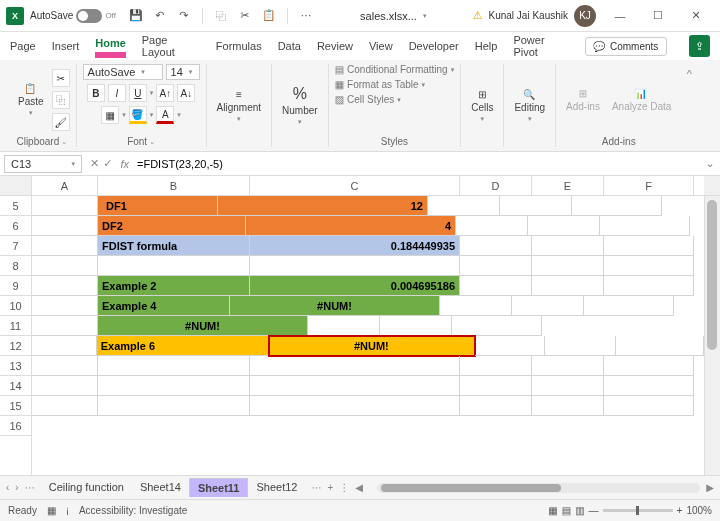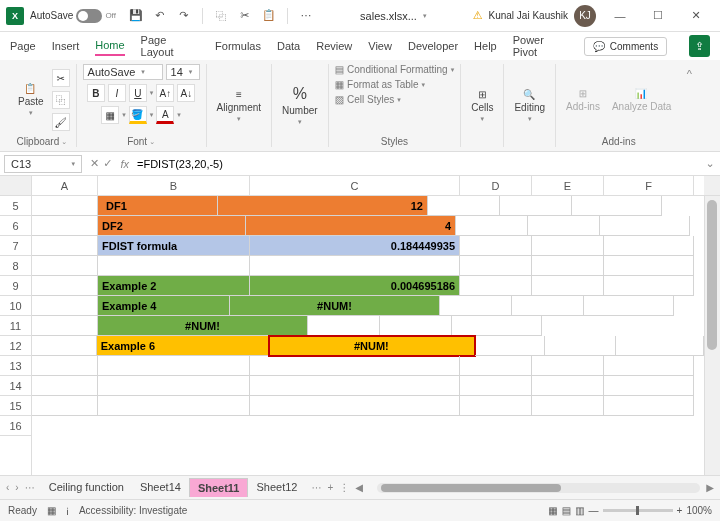--- a/index.html
+++ b/index.html
@@ -13,21 +13,21 @@
 .tb-icon{width:16px;height:16px;display:flex;align-items:center;justify-content:center;color:#555;cursor:pointer}
 .tb-sep{width:1px;height:16px;background:#ddd;margin:0 2px}
 .spacer{flex:1}
 .fname{font-size:11px;color:#333}
 .warn-icon{color:#e8a100}
 .user-badge{width:22px;height:22px;background:#6b5b4f;border-radius:50%;color:#fff;display:flex;align-items:center;justify-content:center;font-size:10px}
 .win-btns{display:flex;gap:2px}
 .win-btn{width:36px;height:28px;display:flex;align-items:center;justify-content:center;color:#555;cursor:pointer}
 .menu-bar{height:28px;display:flex;align-items:center;padding:0 10px;gap:16px;background:#fff}
 .menu-item{font-size:11px;color:#444;cursor:pointer;padding:3px 0}
-.menu-item.active{font-weight:normal;border-bottom:2px solid #ec4899;color:#107c41}
+.menu-item.active{font-weight:bold;border-bottom:6px solid #ec4899;color:#107c41}
 .comments-btn{margin-left:auto;border:1px solid #ccc;border-radius:3px;padding:3px 8px;font-size:10px;display:flex;align-items:center;gap:4px}
 .share-btn{width:22px;height:22px;background:#107c41;border-radius:3px;margin-left:6px;display:flex;align-items:center;justify-content:center;color:#fff}
 .ribbon{height:92px;background:#f5f5f5;border-bottom:1px solid #ddd;display:flex;padding:4px 8px}
 .rgrp{display:flex;flex-direction:column;align-items:center;padding:0 6px;border-right:1px solid #e0e0e0}
 .rgrp:last-child{border-right:none}
 .rgrp-body{flex:1;display:flex;align-items:center;gap:4px}
 .rgrp-lbl{font-size:10px;color:#666;display:flex;align-items:center;gap:2px}
 .big-btn{display:flex;flex-direction:column;align-items:center;gap:2px;padding:2px 4px;font-size:10px;color:#444}
 .fnt-col{display:flex;flex-direction:column;gap:4px}
 .fnt-row{display:flex;gap:3px;align-items:center}
@@ -54,21 +54,21 @@
 .c-blue{background:#b4c6e7;color:#000;font-weight:bold}
 .c-green{background:#70ad47;color:#000;font-weight:bold}
 .c-greenC{background:#70ad47;color:#000;font-weight:bold;justify-content:center}
 .c-yellow{background:#ffc000;color:#000;font-weight:bold;justify-content:center}
 .c-yellowL{background:#ffc000;color:#000;font-weight:bold}
 .c-right{justify-content:flex-end}
 .sel-cell{outline:2px solid #c00000;outline-offset:-1px}
 .tabs-row{height:24px;display:flex;align-items:center;border-top:1px solid #ddd;background:#f5f5f5;padding:0 6px;gap:6px}
 .tab-nav{color:#888;font-size:10px;cursor:pointer}
 .tab{padding:3px 8px;font-size:11px;color:#444;cursor:pointer}
-.tab.active{background:#f9a8d4;border:1px solid #ccc;border-bottom:none;font-weight:600}
+.tab.active{background:#c4b5fd;border:1px solid #ccc;border-bottom:none;font-weight:600}
 .hscroll{flex:1;height:10px;background:#e8e8e8;border-radius:5px;margin-left:8px;position:relative}
 .hscroll-thumb{position:absolute;left:4px;width:180px;height:8px;top:1px;background:#aaa;border-radius:4px}
 .status-bar{height:22px;display:flex;align-items:center;background:#f5f5f5;border-top:1px solid #ddd;padding:0 8px;gap:10px;font-size:10px;color:#555}
 .vscroll{width:16px;background:#f0f0f0;border-left:1px solid #ddd;position:relative}
 .vscroll-thumb{position:absolute;top:4px;left:2px;width:10px;height:150px;background:#bbb;border-radius:5px}
 .zoom{margin-left:auto;display:flex;align-items:center;gap:4px}
 .zoom-bar{width:70px;height:3px;background:#ccc;position:relative}
 .zoom-bar::after{content:'';position:absolute;left:33px;top:-3px;width:3px;height:9px;background:#666}
 .ribbon-collapse{width:16px;display:flex;align-items:flex-start;justify-content:center;color:#888;padding-top:4px}
 </style>

